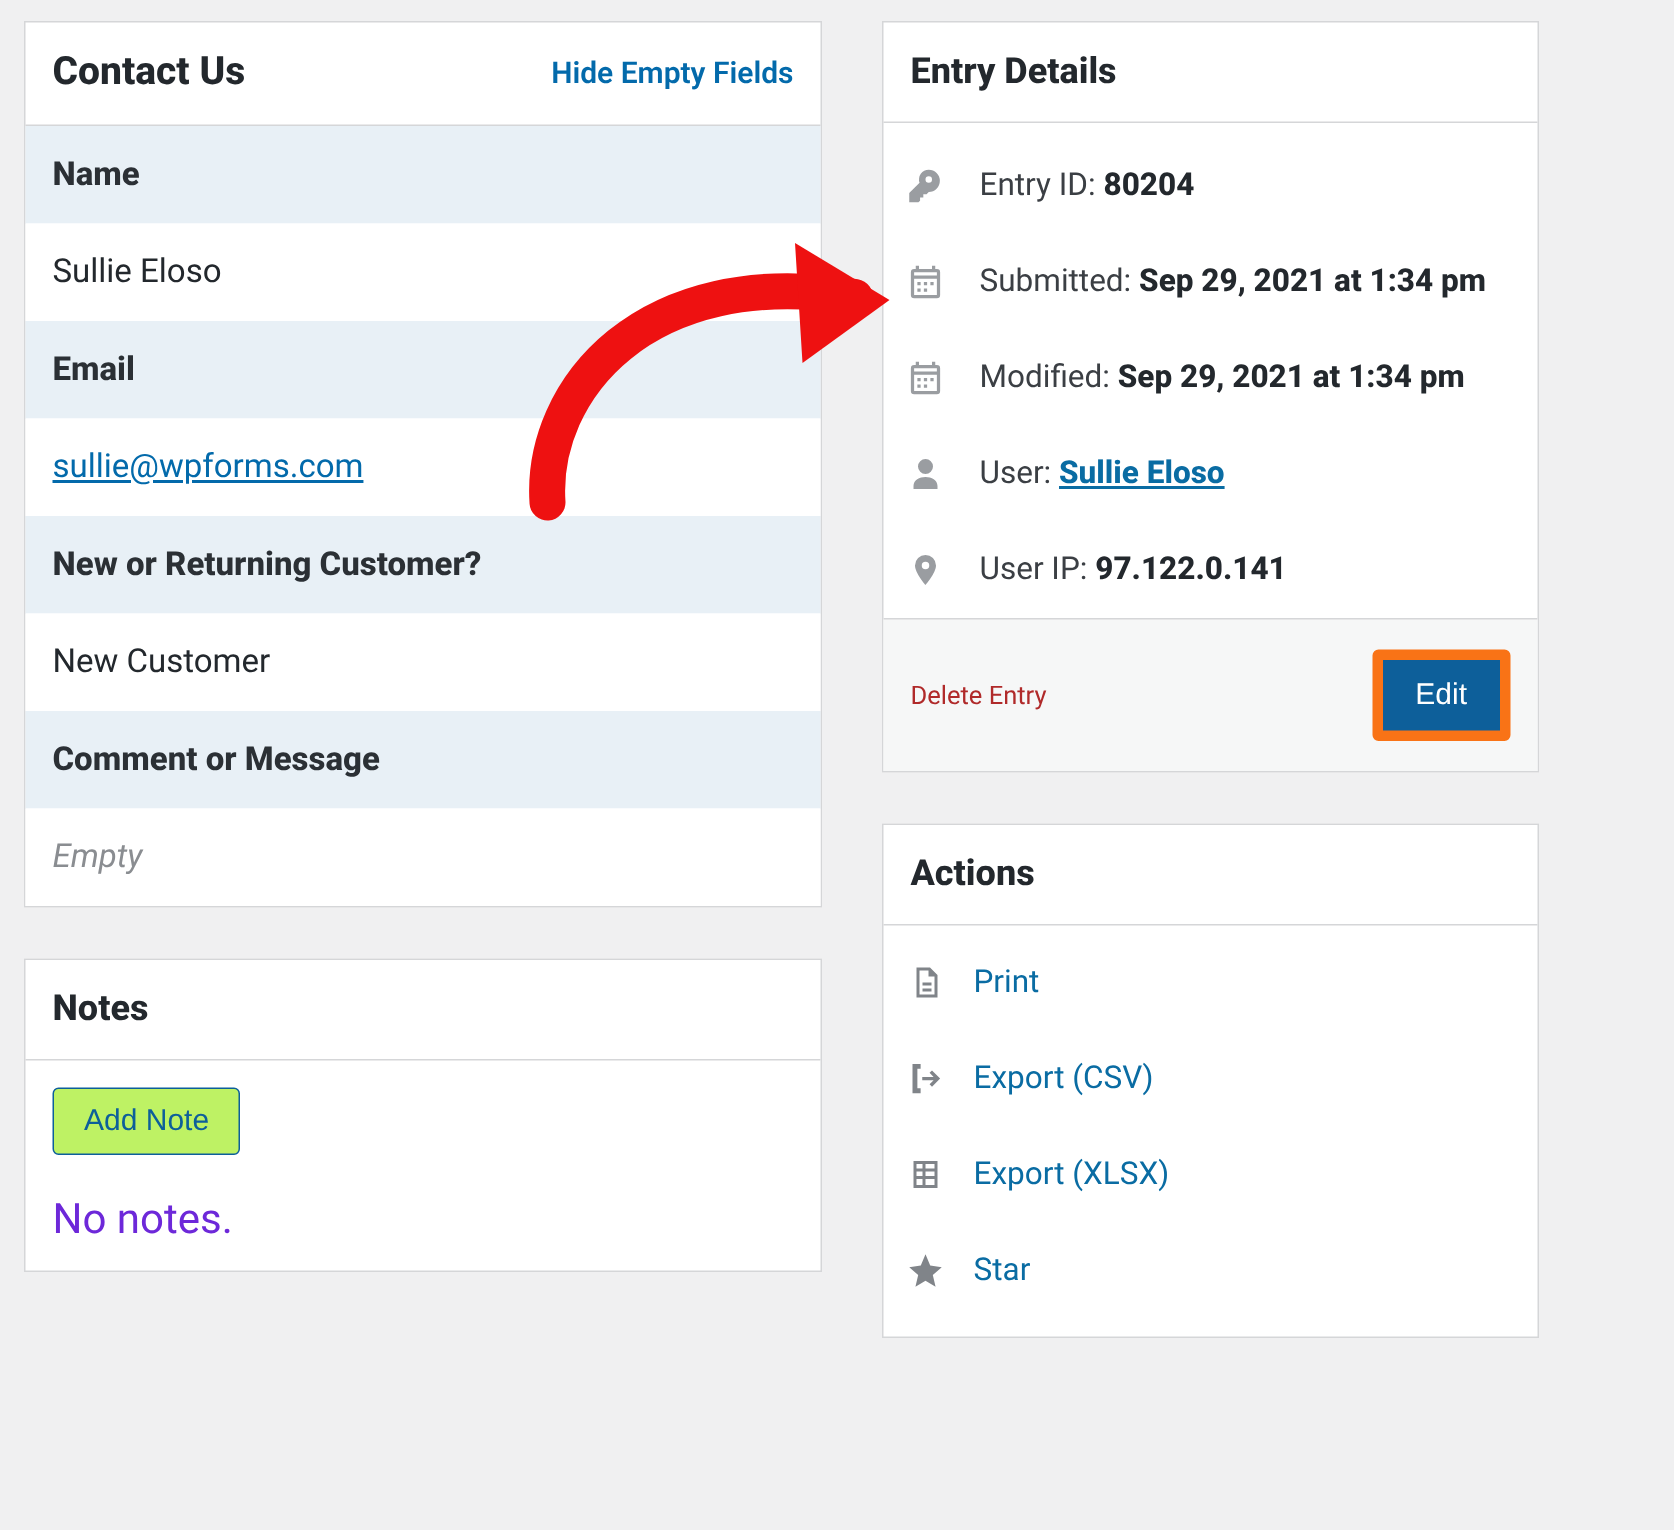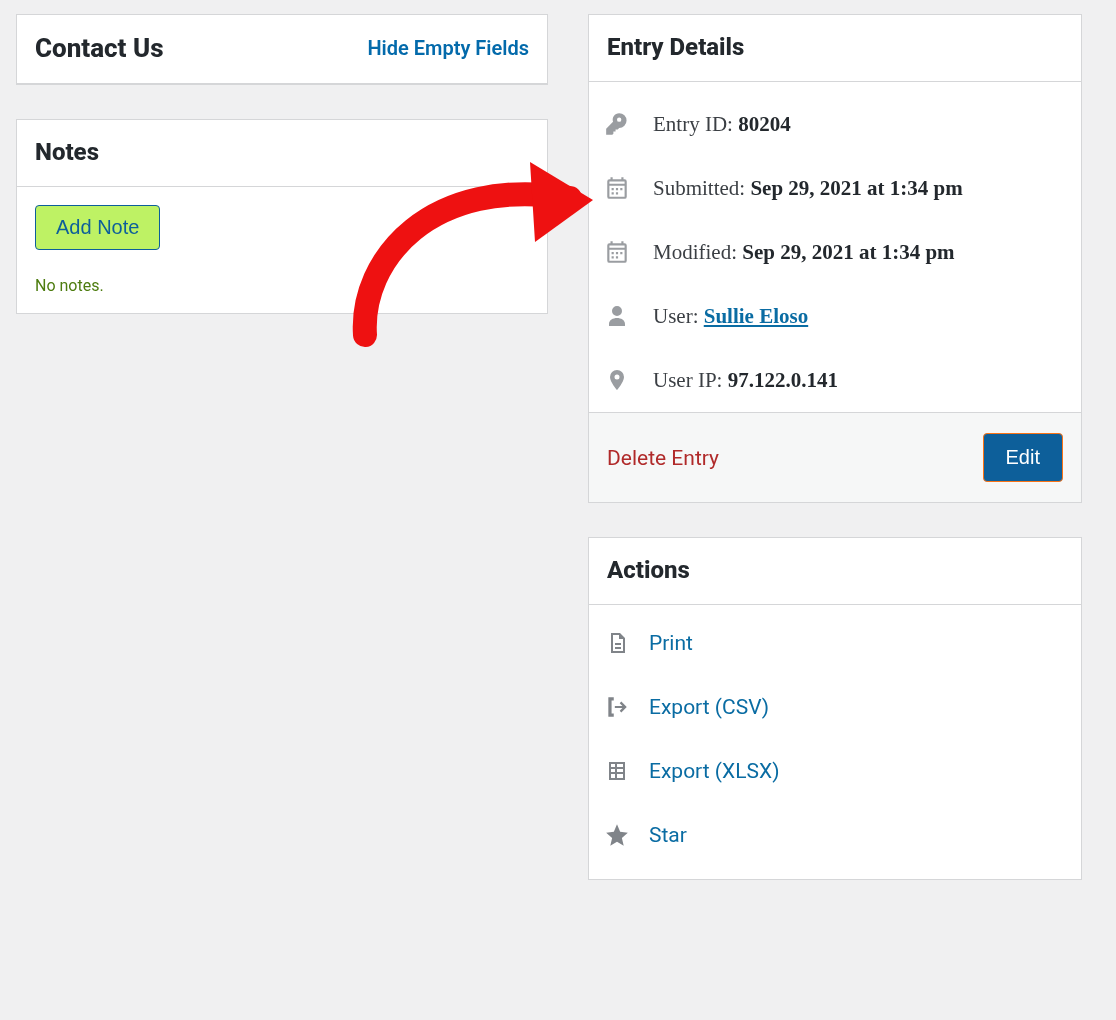--- a/index.html
+++ b/index.html
@@ -21,21 +21,21 @@
     font-size:20px;
     width:1116px;
     min-height:1020px;
     box-sizing:border-box;
     padding:14px 16px;
     position:relative;
   }
   .cols{display:flex;gap:40px;align-items:flex-start;}
   .col{display:flex;flex-direction:column;gap:34px;}
   .col-left{width:532px;}
-  .col-right{width:494px;}
+  .col-right{width:438px;}
 
   .panel{
     background:#fff;
     border:1px solid var(--panel-border);
     box-sizing:border-box;
   }
   .panel-header{
     display:flex;align-items:center;justify-content:space-between;
     padding:18px 18px 20px 18px;
     border-bottom:1px solid var(--panel-border);
@@ -63,42 +63,42 @@
   .fields a.email-link{color:var(--link2);text-decoration:underline;}
 
   
   .notes-body{padding:18px;}
   .btn-outline{
     display:inline-block;
     border:1px solid #0d5f9a;border-radius:4px;
     padding:10px 20px;color:#0d5f9a;background:#bef264;
     font-size:20px;font-weight:500;cursor:pointer;
   }
-  .no-notes{margin-top:26px;font-size:16px;color:#4d7c0f;}
-
-  
-  .details-body{padding:10px 0 0 0;font-family:Liberation Serif, serif;}
+  .no-notes{margin-top:26px;font-size:28px;color:#6d28d9;}
+
+  
+  .details-body{padding:10px 0 0 0;}
   .detail-row{
     display:flex;align-items:center;gap:22px;
     padding:18px 18px 18px 14px;
     color:#3b3f44;font-size:21px;
   }
   .detail-row .icon{color:#9a9da1;width:28px;height:28px;flex:0 0 28px;display:flex;align-items:center;justify-content:center;}
   .detail-row .label{color:#3b3f44;}
   .detail-row .strong{font-weight:800;color:#23282d;}
   .detail-row a.user-link{color:var(--link);font-weight:800;text-decoration:underline;}
   .details-footer{
     border-top:1px solid var(--panel-border);
     background:#f6f7f7;
     display:flex;align-items:center;justify-content:space-between;
     padding:20px 18px;
   }
-  .delete-link{color:var(--danger);font-size:21px;cursor:pointer;}
+  .delete-link{color:var(--danger);font-size:17px;cursor:pointer;}
   .btn-primary{
-    background:var(--btn);border:1px solid #f97316;color:#fff;
+    background:var(--btn);border:7px solid #f97316;color:#fff;
     border-radius:4px;padding:12px 22px;font-size:20px;font-weight:500;cursor:pointer;
   }
 
   
   .actions-body{padding:6px 0 12px 0;}
   .action-row{
     display:flex;align-items:center;gap:18px;
     padding:18px 14px;font-size:21px;color:var(--link);cursor:pointer;
   }
   .action-row .icon{color:#808489;width:28px;height:28px;flex:0 0 28px;display:flex;align-items:center;justify-content:center;}
@@ -116,20 +116,35 @@
 <body>
 
 <div class="cols">
   <div class="col col-left">
 
     <section class="panel">
       <div class="panel-header">
         <h2 class="panel-title">Contact Us</h2>
         <a class="hide-link">Hide Empty Fields</a>
       </div>
+      <div class="fields">
+        <div class="row label-row">Name</div>
+        <div class="row value-row">Sullie Eloso</div>
+
+        <div class="row label-row">Email</div>
+        <div class="row value-row">
+          <a href="#" class="email-link">sullie@wpforms.com</a>
+        </div>
+
+        <div class="row label-row">New or Returning Customer?</div>
+        <div class="row value-row">New Customer</div>
+
+        <div class="row label-row">Comment or Message</div>
+        <div class="row value-row empty">Empty</div>
+      </div>
     </section>
 
     <section class="panel">
       <div class="panel-header">
         <h2 class="panel-title small">Notes</h2>
       </div>
       <div class="notes-body">
         <button class="btn-outline">Add Note</button>
         <div class="no-notes">No notes.</div>
       </div>

